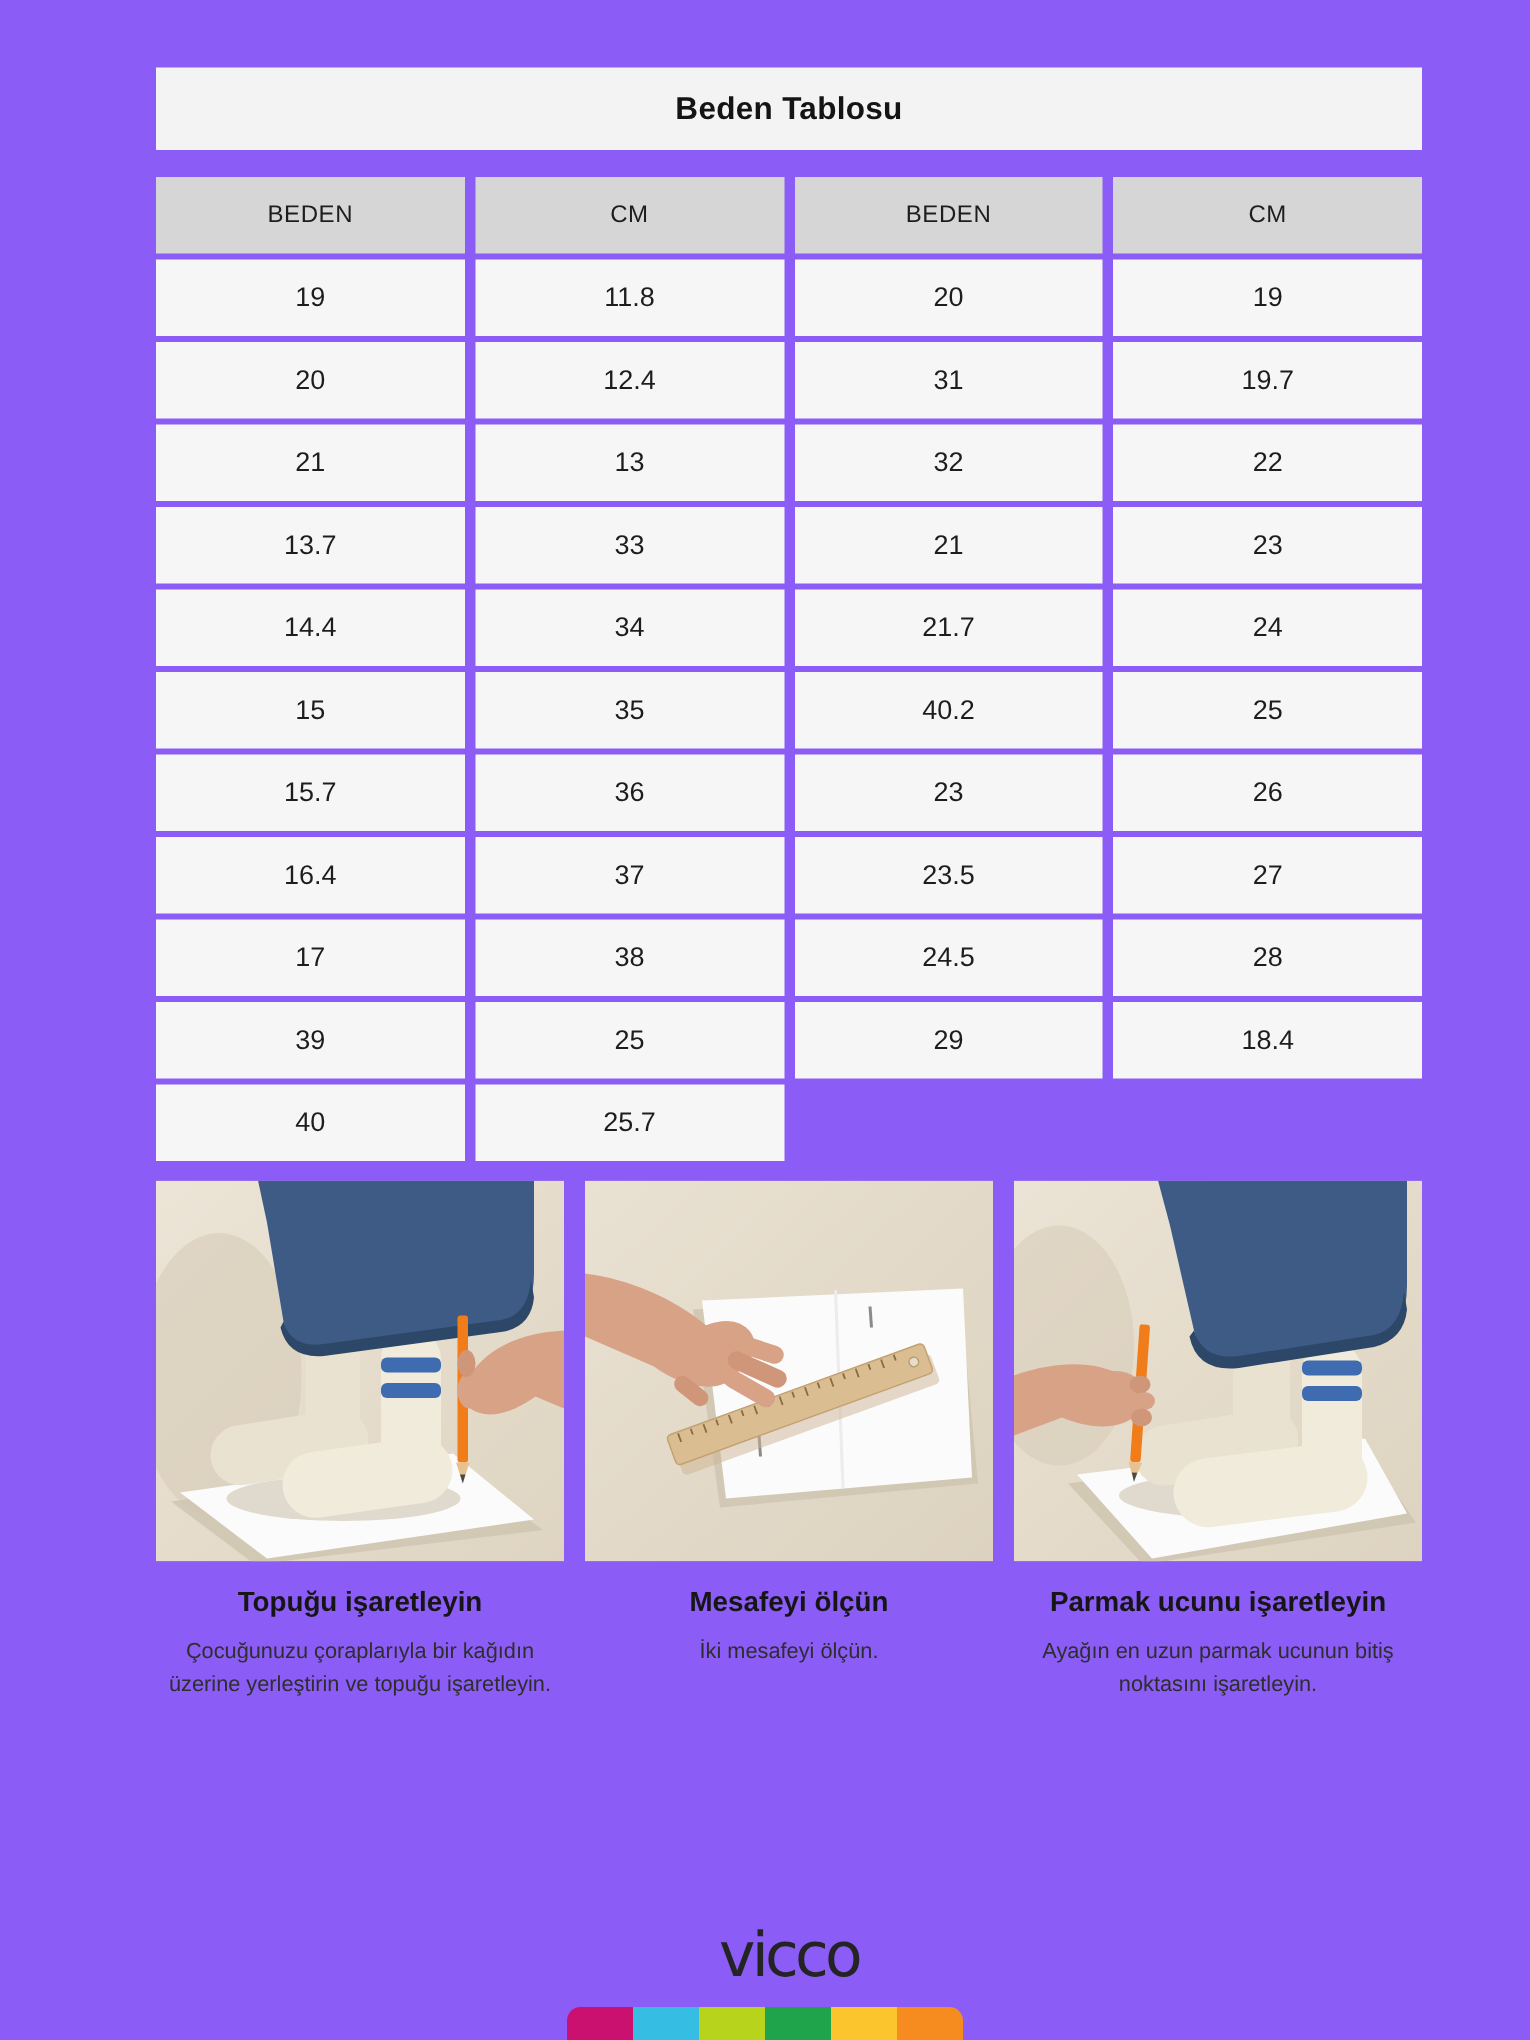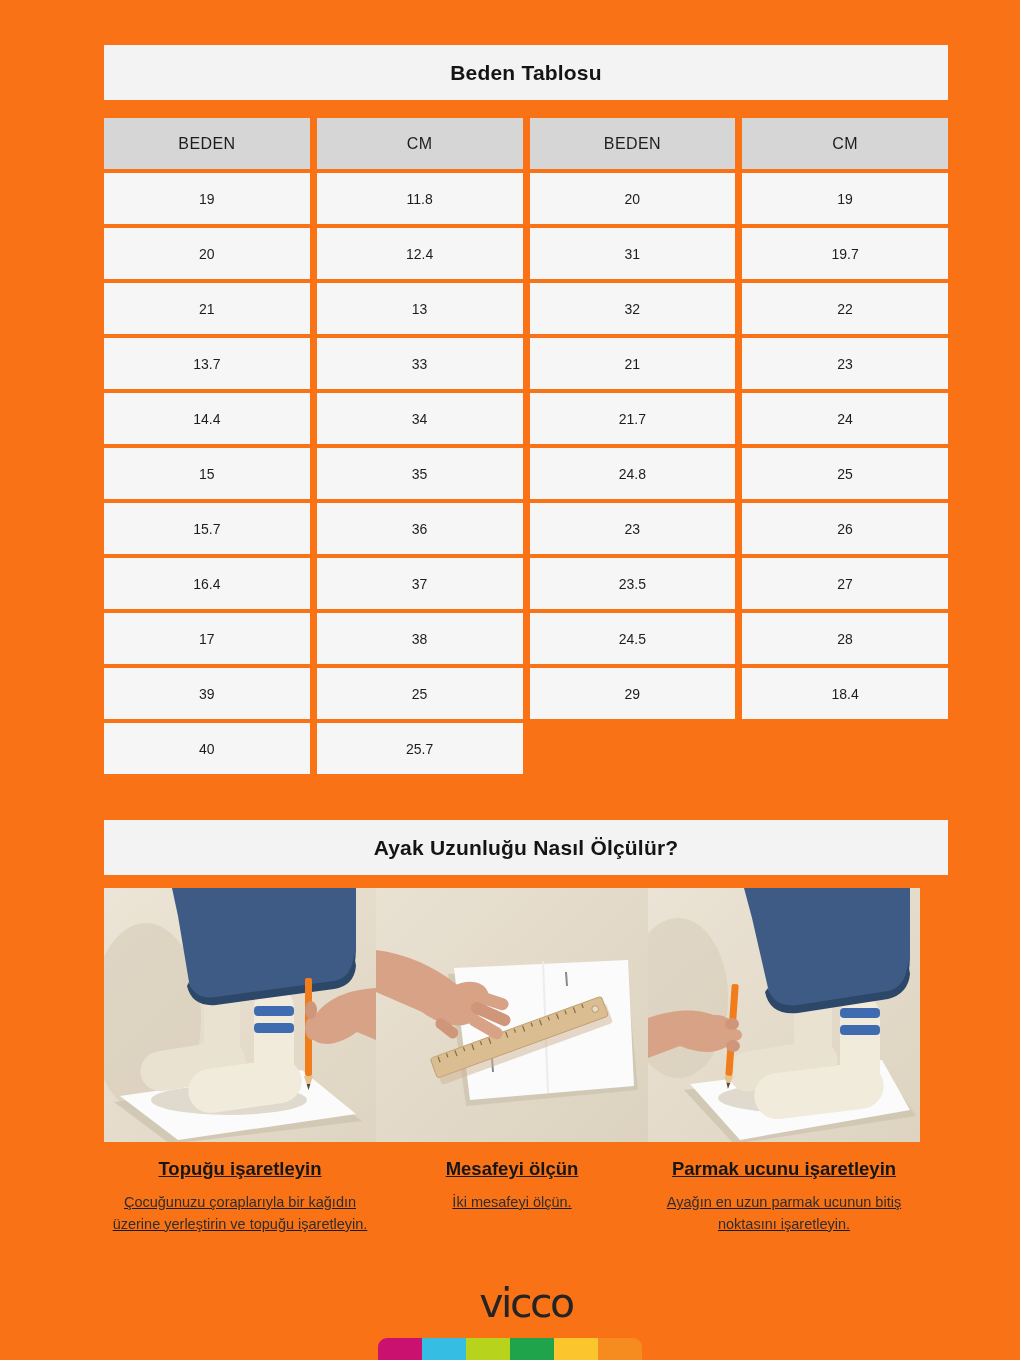--- a/index.html
+++ b/index.html
@@ -1,30 +1,30 @@
 <!DOCTYPE html>
 <html lang="tr"><head>
 <meta charset="utf-8">
 <style>
   * { margin:0; padding:0; box-sizing:border-box; }
   body { background:#ffffff; font-family:"Liberation Sans", sans-serif; color:#1b1b1b; }
-  .page { position:relative; width:1020px; height:1360px; margin:0 auto; background:#f97316; overflow:hidden;padding-left:32px; }
+  .page { position:relative; width:1020px; height:1360px; margin:0 auto; background:#8b5cf6; overflow:hidden;padding-left:32px; }
   .inner { width:844px; margin:0 auto; }
 
   .section-bar { height:55px; background:#f3f3f3; display:flex; align-items:center; justify-content:center; }
   .section-bar .bar-title { font-size:21px; font-weight:700; letter-spacing:.2px; color:#141414; }
   .bar-1 { margin-top:45px; }
   .bar-2 { margin-top:46px; }
 
   .size-table { display:grid; grid-template-columns:repeat(4,1fr); column-gap:7px; row-gap:4px; margin-top:18px; }
   .cell { height:51px; display:flex; align-items:center; justify-content:center;
-          background:#f6f6f6; font-size:14px; color:#1d1d1d; }
+          background:#f6f6f6; font-size:18px; color:#1d1d1d; }
   .cell.head { background:#d6d6d6; font-size:16px; letter-spacing:.4px; }
 
-  .steps { display:flex; margin-top:13px;text-decoration:underline; }
+  .steps { display:flex; gap:14px; margin-top:13px; }
   .step { width:272px; }
   .photo { width:272px; height:254px; overflow:hidden; }
   .photo svg { display:block; }
   .step-title { font-size:18.5px; font-weight:700; text-align:center; margin:16px 0 9px; color:#161616; }
   .step-desc  { font-size:14.5px; line-height:1.5; text-align:center; color:#2e2e2e; margin:12px auto; max-width:286px; }
 
   .footer { position:absolute; left:0; bottom:0; width:100%; height:90px; }
   .logo { position:absolute; bottom:33px; left:16px; width:100%; text-align:center;
           font-size:41px; font-weight:400; letter-spacing:-2.5px; color:#242424;
           font-family:"DejaVu Sans", sans-serif; }
@@ -68,21 +68,21 @@
       <div class="cell">21</div>
 
       <div class="cell">23</div>
       <div class="cell">14.4</div>
       <div class="cell">34</div>
       <div class="cell">21.7</div>
 
       <div class="cell">24</div>
       <div class="cell">15</div>
       <div class="cell">35</div>
-      <div class="cell">24.8</div>
+      <div class="cell">40.2</div>
 
       <div class="cell">25</div>
       <div class="cell">15.7</div>
       <div class="cell">36</div>
       <div class="cell">23</div>
 
       <div class="cell">26</div>
       <div class="cell">16.4</div>
       <div class="cell">37</div>
       <div class="cell">23.5</div>
@@ -95,23 +95,20 @@
       <div class="cell">28</div>
       <div class="cell">39</div>
       <div class="cell">25</div>
 
       <div class="cell">29</div>
       <div class="cell">18.4</div>
       <div class="cell">40</div>
       <div class="cell">25.7</div>
     </div>
 
-    <div class="section-bar bar-2">
-      <div class="bar-title">Ayak Uzunluğu Nasıl Ölçülür?</div>
-    </div>
 
     <div class="steps">
 
       <figure class="step">
         <div class="photo">
           <svg width="272" height="254" viewBox="0 0 272 254">
             <defs>
               <linearGradient id="p1bg" x1="0" y1="0" x2="1" y2="1">
                 <stop offset="0" stop-color="#ece4d6"></stop>
                   <stop offset="1" stop-color="#ded4c1"></stop>

